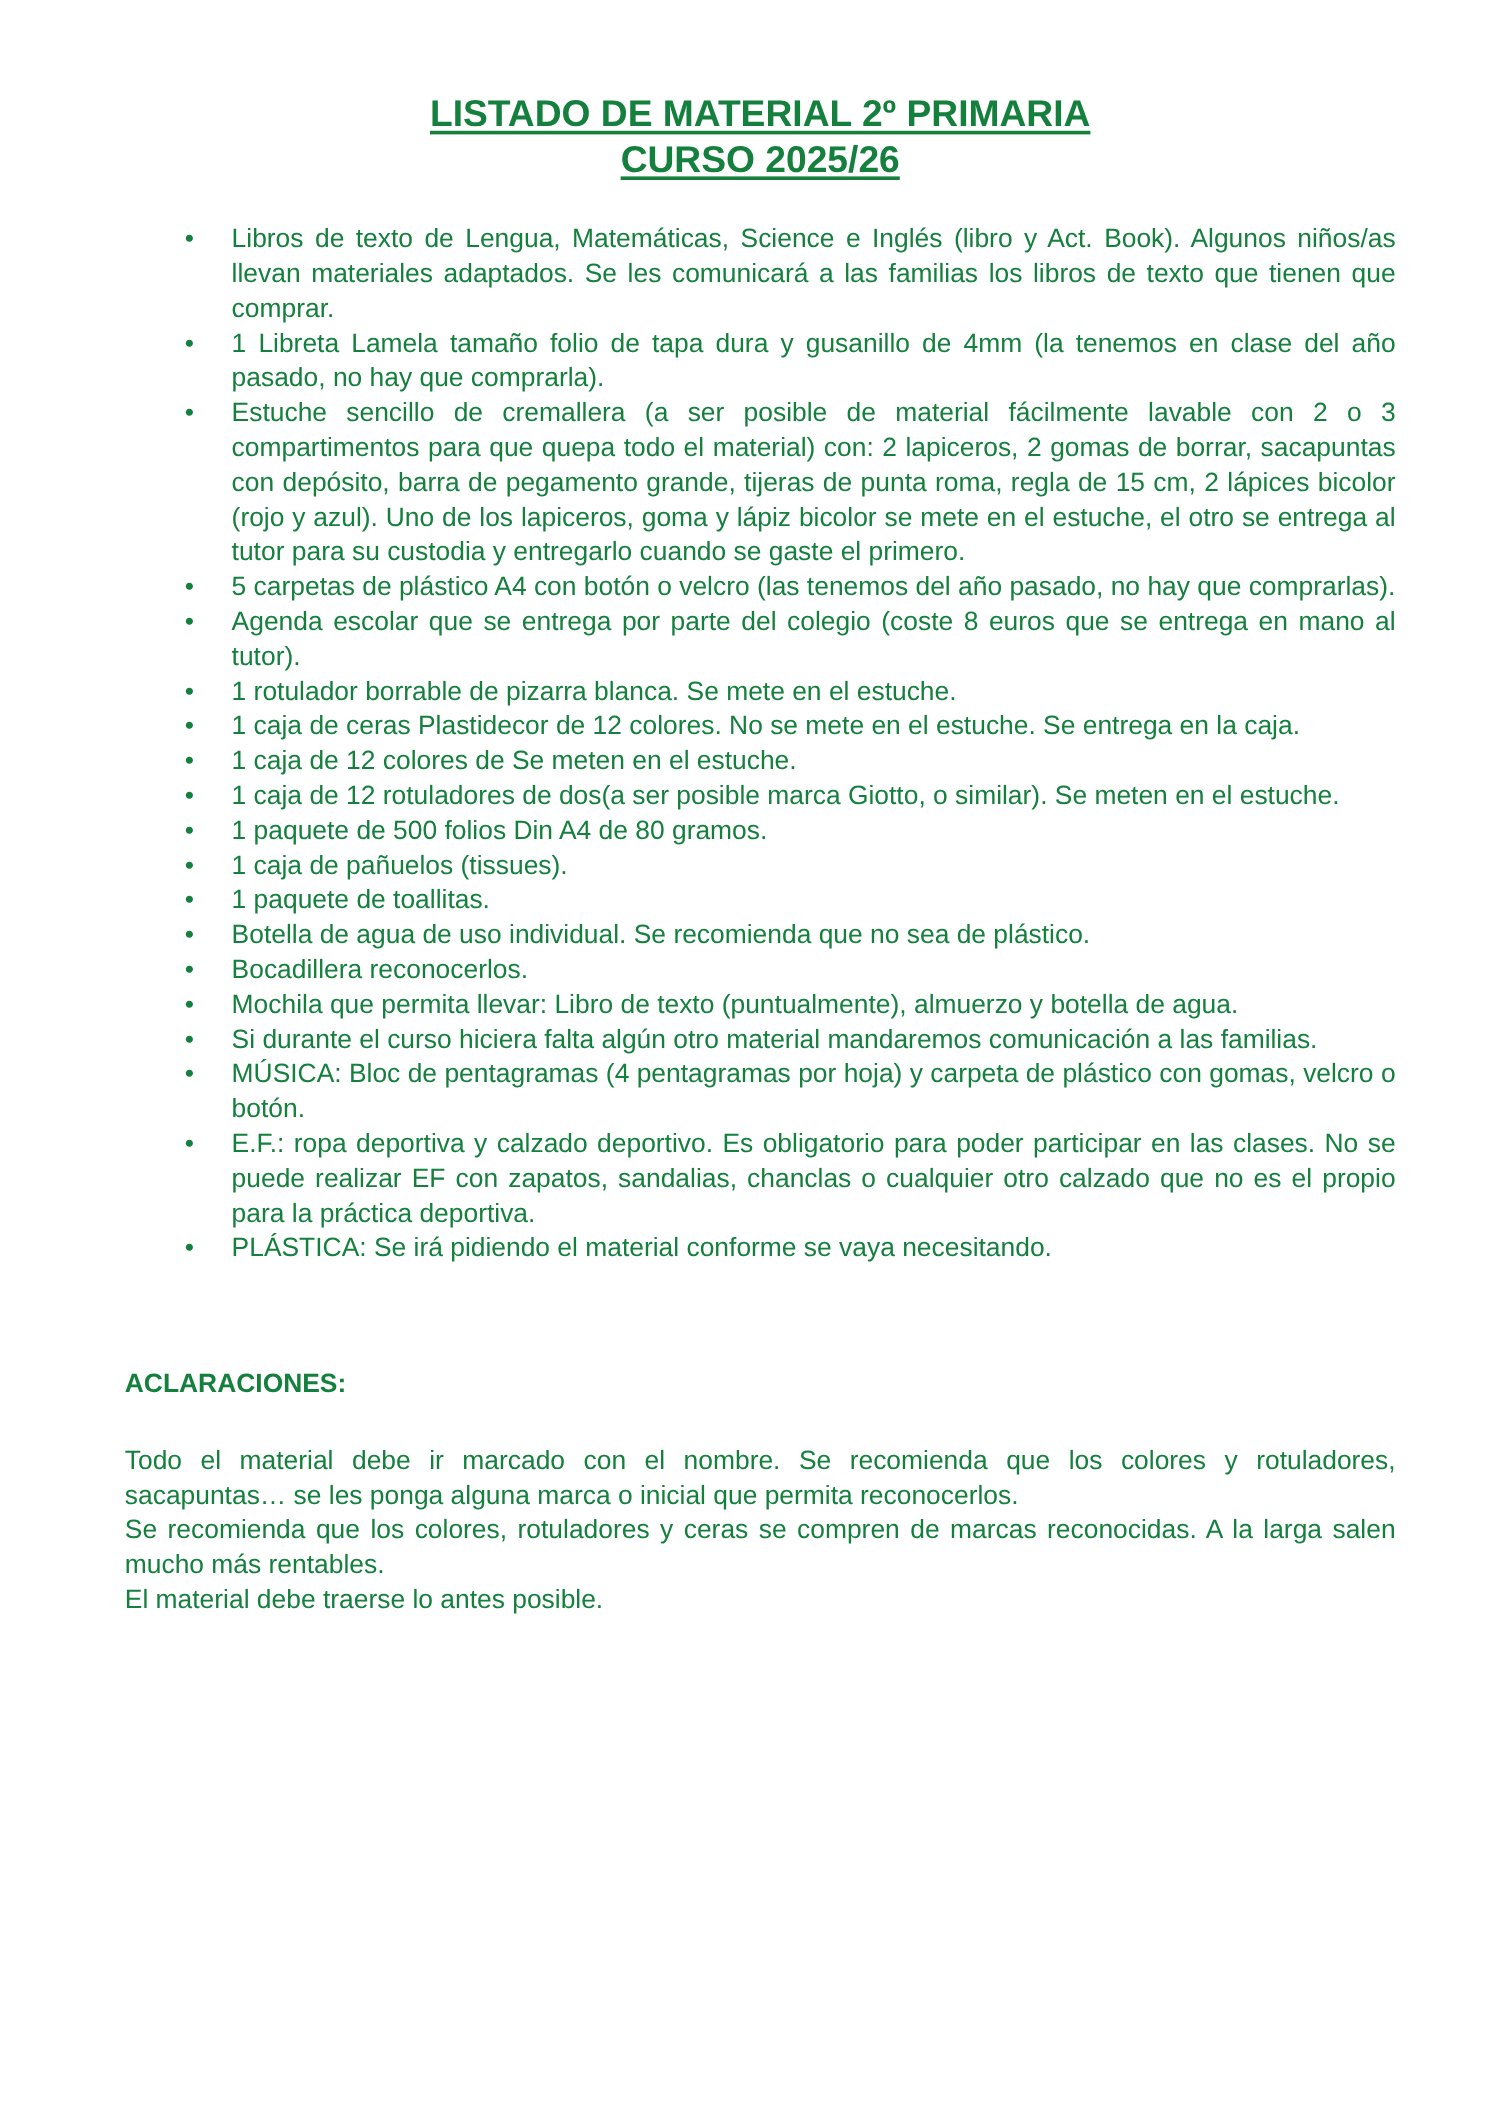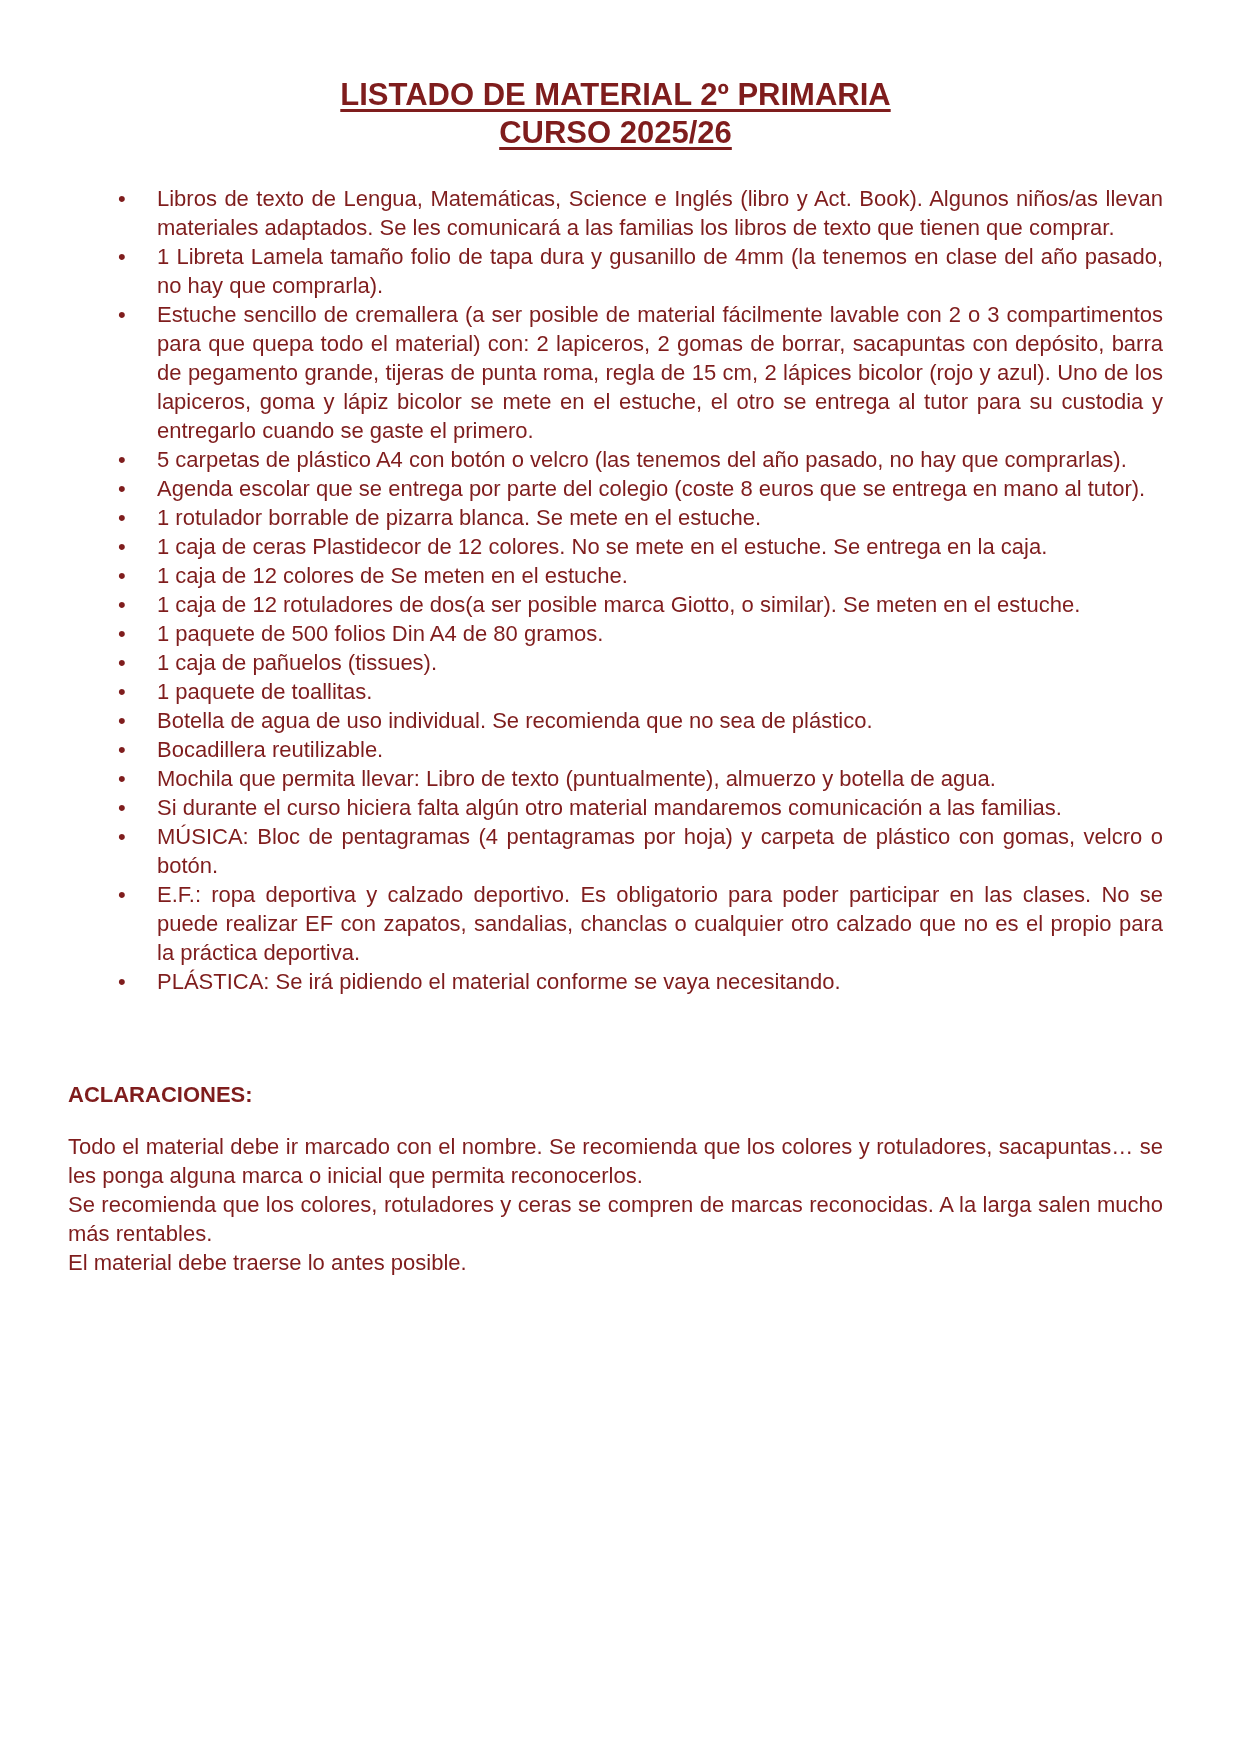--- a/index.html
+++ b/index.html
@@ -1,26 +1,26 @@
 <!DOCTYPE html>
 <html><head>
 <meta charset="utf-8">
 <style>
   html, body { margin: 0; padding: 0; background: #ffffff; }
   .page {
     position: relative;
     width: 1241px;
     height: 1755px;
     background: #ffffff;
-    color: #7f1d1d;
+    color: #15803d;
     font-family: "Liberation Sans", sans-serif;
     font-size: 22px;
     line-height: 29px;
     box-sizing: border-box;
-    padding: 76px 78px 0 68px;
+    padding: 76px 78px 0 104px;
     overflow: hidden;
   }
   .title {
     margin: 0;
     text-align: center;
     font-size: 31px;
     line-height: 38px;
     font-weight: bold;
   }
   .title-line {
@@ -49,21 +49,21 @@
     margin: 84px 0 0 0;
     font-size: 22px;
     line-height: 29px;
     font-weight: bold;
   }
   .aclar-para {
     margin: 0;
     text-align: justify;
   }
   .aclar-para.first {
-    margin-top: 23px;
+    margin-top: 35px;
   }
 </style>
 </head>
 <body>
 
 <div class="page">
 
   <h1 class="title">
     <span class="title-line">LISTADO DE MATERIAL 2º PRIMARIA</span>
     <span class="title-line">CURSO 2025/26</span>
@@ -76,21 +76,21 @@
     <li>5 carpetas de plástico A4 con botón o velcro (las tenemos del año pasado, no hay que comprarlas).</li>
     <li>Agenda escolar que se entrega por parte del colegio (coste 8 euros que se entrega en mano al tutor).</li>
     <li>1 rotulador borrable de pizarra blanca. Se mete en el estuche.</li>
     <li>1 caja de ceras Plastidecor de 12 colores. No se mete en el estuche. Se entrega en la caja.</li>
     <li>1 caja de 12 colores de Se meten en el estuche.</li>
     <li>1 caja de 12 rotuladores de dos(a ser posible marca Giotto, o similar). Se meten en el estuche.</li>
     <li>1 paquete de 500 folios Din A4 de 80 gramos.</li>
     <li>1 caja de pañuelos (tissues).</li>
     <li>1 paquete de toallitas.</li>
     <li>Botella de agua de uso individual. Se recomienda que no sea de plástico.</li>
-    <li>Bocadillera reutilizable.</li>
+    <li>Bocadillera reconocerlos.</li>
     <li>Mochila que permita llevar: Libro de texto (puntualmente), almuerzo y botella de agua.</li>
     <li>Si durante el curso hiciera falta algún otro material mandaremos comunicación a las familias.</li>
     <li>MÚSICA: Bloc de pentagramas (4 pentagramas por hoja) y carpeta de plástico con gomas, velcro o botón.</li>
     <li>E.F.: ropa deportiva y calzado deportivo. Es obligatorio para poder participar en las clases. No se puede realizar EF con zapatos, sandalias, chanclas o cualquier otro calzado que no es el propio para la práctica deportiva.</li>
     <li>PLÁSTICA: Se irá pidiendo el material conforme se vaya necesitando.</li>
   </ul>
 
   <h2 class="aclar-heading">ACLARACIONES:</h2>
 
   <p class="aclar-para first">Todo el material debe ir marcado con el nombre. Se recomienda que los colores y rotuladores, sacapuntas… se les ponga alguna marca o inicial que permita reconocerlos.</p>

